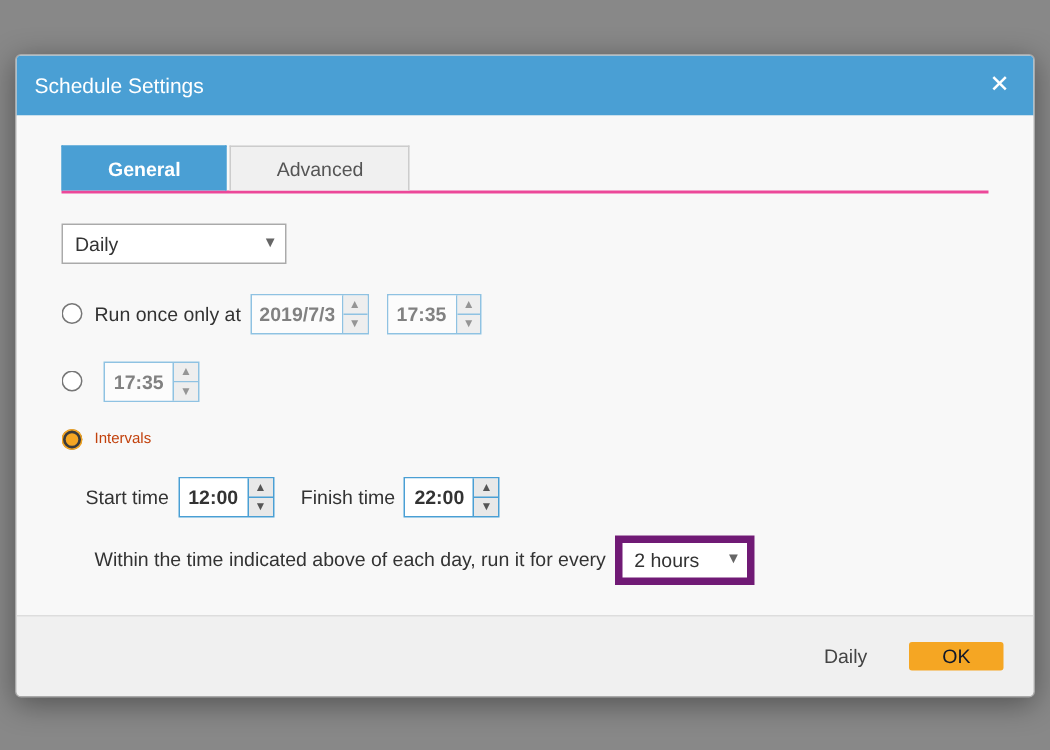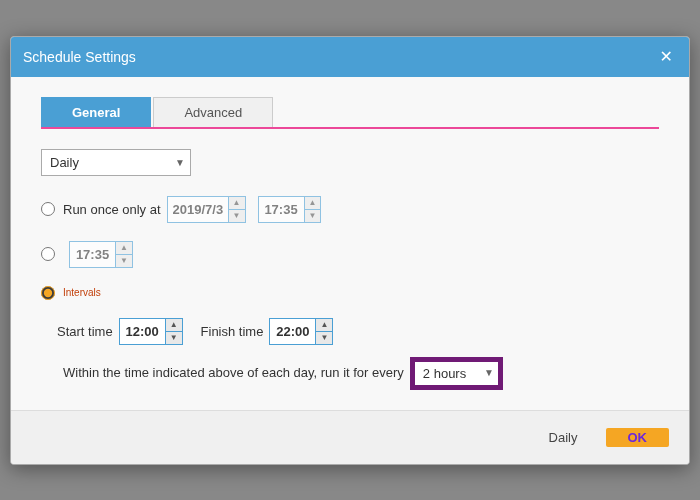--- a/index.html
+++ b/index.html
@@ -237,23 +237,23 @@
       font-size: 13px;
       color: #444;
       cursor: pointer;
     }
     
     .btn-ok {
       padding: 2px 22px;
       background: #f5a623;
       border: none;
       font-size: 13px;
-      color: #6d28d9;
-      cursor: pointer;
-      font-weight: bold;
+      color: #0f172a;
+      cursor: pointer;
+      font-weight: normal;
       border-radius: 2px;
     }
 
     .disabled-spinbox {
       opacity: 0.6;
     }
   </style>
 </head>
 <body>
 

